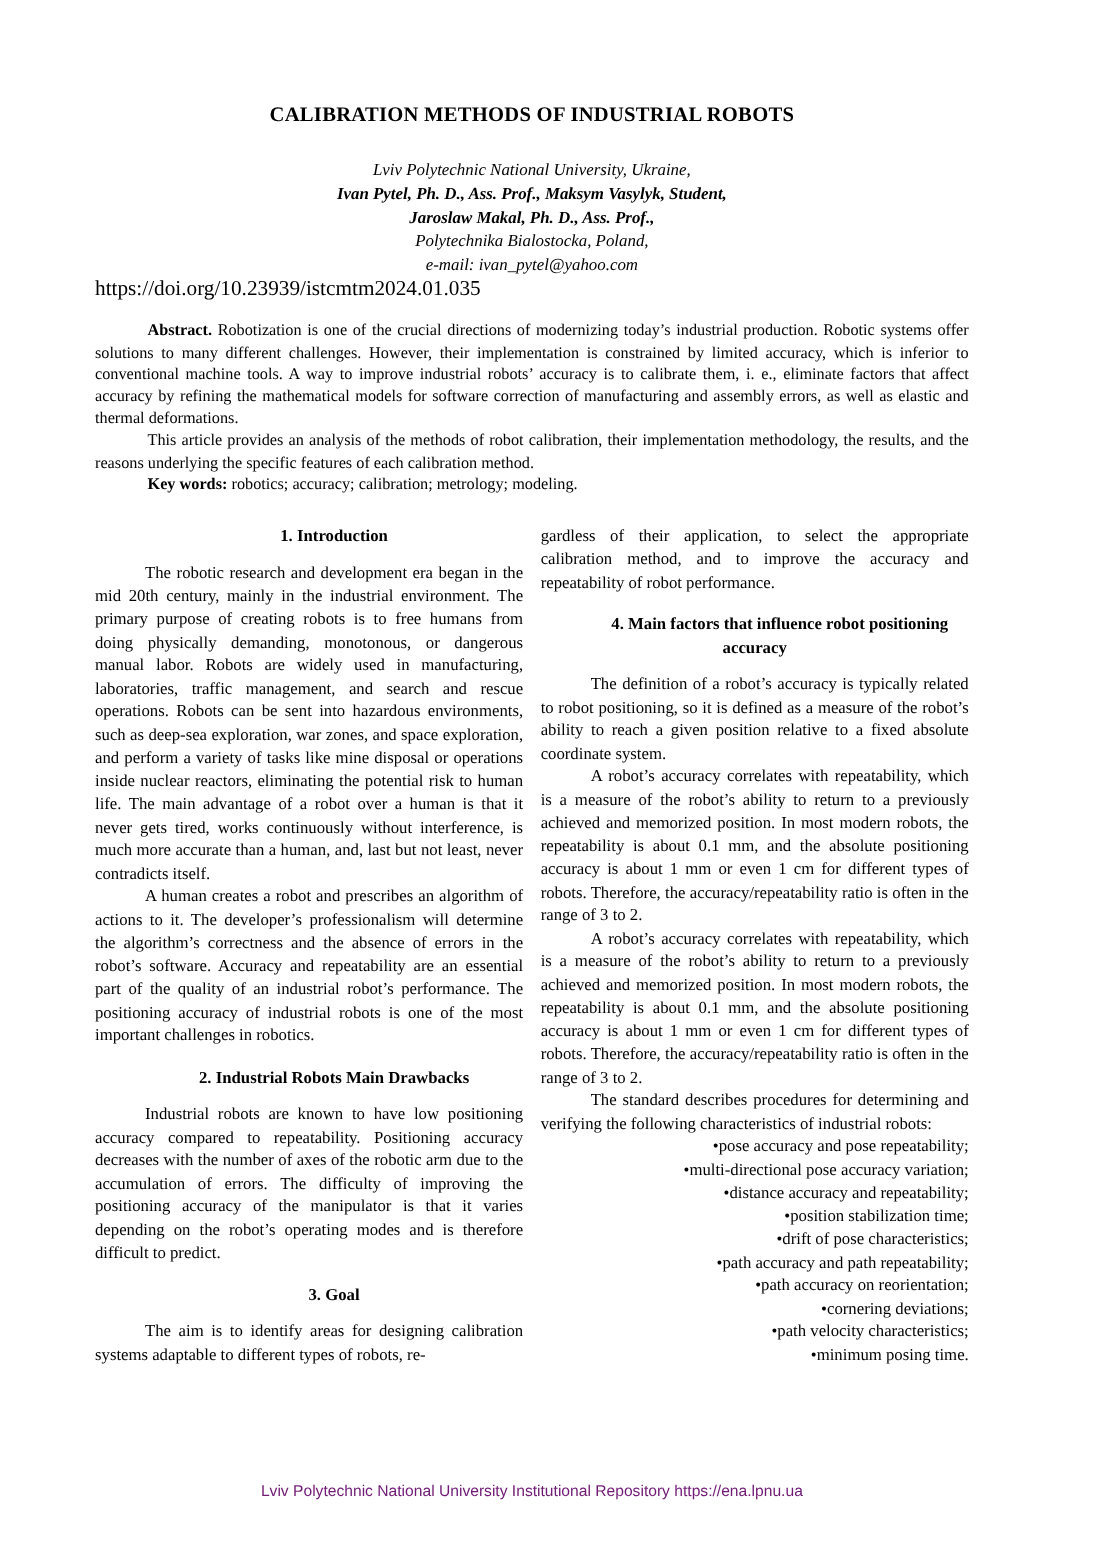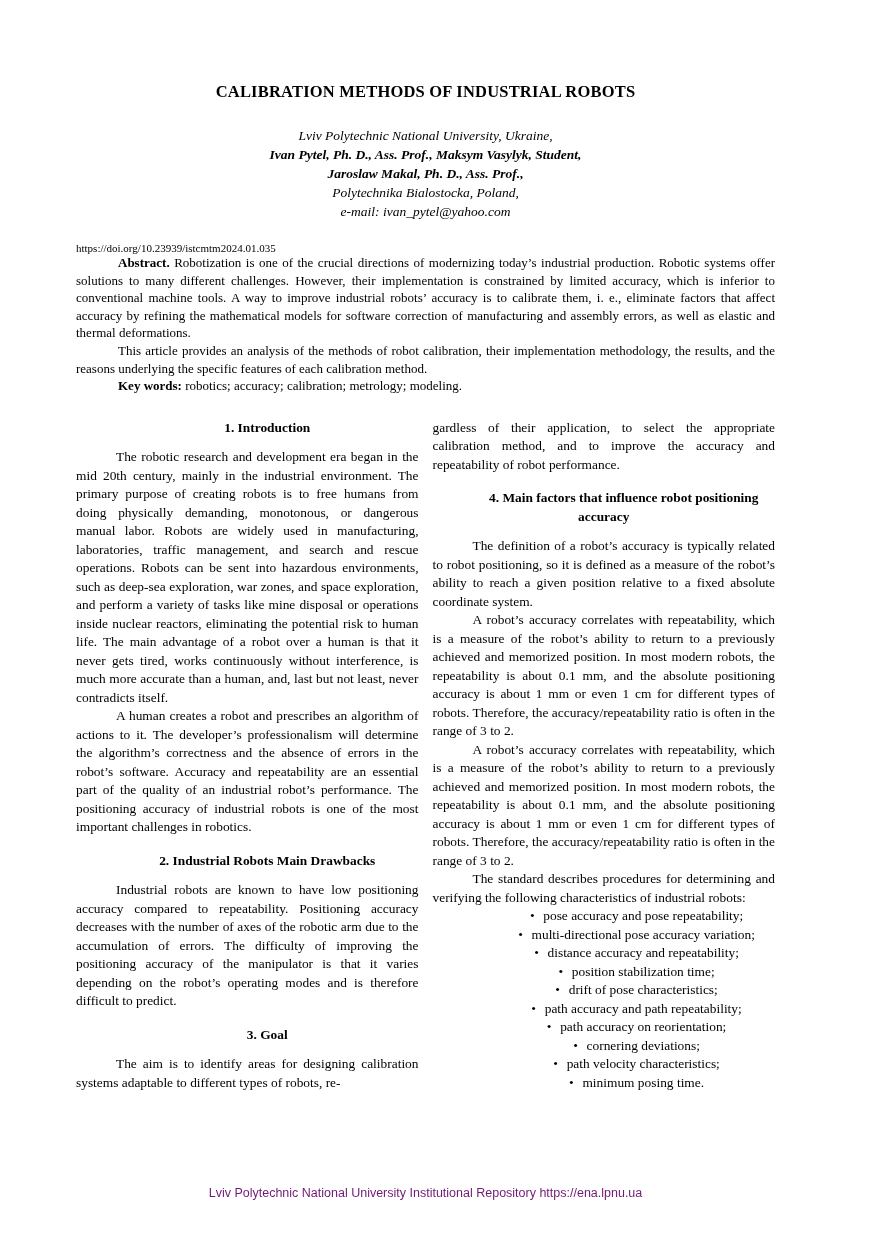--- a/index.html
+++ b/index.html
@@ -24,25 +24,24 @@
   }
   .authors {
     margin-top: 24px;
     text-align: center;
     font-size: 13.5px;
     line-height: 19px;
   }
   .author-line.bold-italic { font-weight: bold; font-style: italic; }
   .author-line.italic { font-style: italic; }
   .doi {
-    margin-top: 21px;
-    font-size: 11px;
+    font-size: 17px;
   }
   .front {
-    margin-top: 0;
+    margin-top: 14px;
     text-align: justify;
     font-size: 13px;
     line-height: 17.6px;
   }
   .front p { text-indent: 42px; }
   .front b { font-weight: bold; }
   .columns {
     display: flex;
     gap: 14px;
     margin-top: 24px;
@@ -60,21 +59,21 @@
     text-align: center;
     text-indent: 40px;
     margin: 15px 0 11px 0;
   }
   .col > .sec-heading:first-child { margin-top: 0; }
   .body-para { text-indent: 40px; }
   .body-para.noindent { text-indent: 0; }
   .bullet-list { list-style: none; margin: 0; }
   .bullet-list li {
     margin-left: 57px;
-    text-align: center;
+    text-align: right;
   }
   .bullet-list li::before {
     content: "\2022";
     display: inline-block;
     width: 22px;
   }
   .footer {
     position: absolute;
     left: 0; right: 0;
     bottom: 40px;

